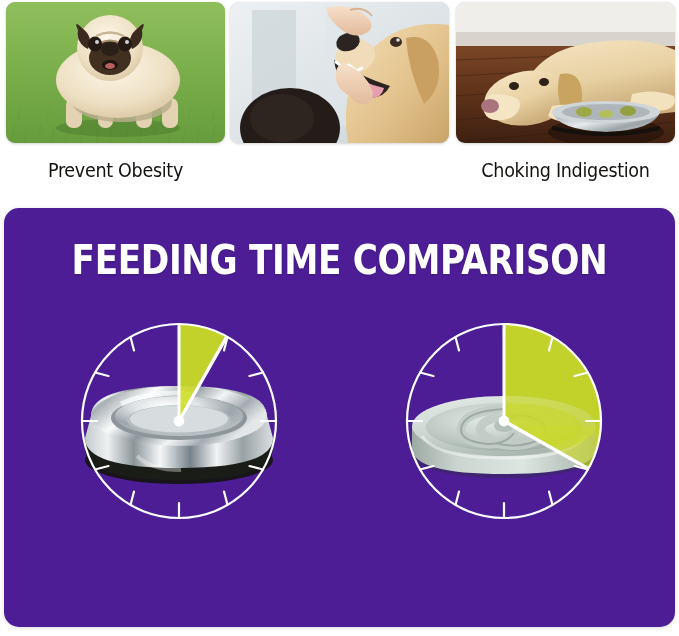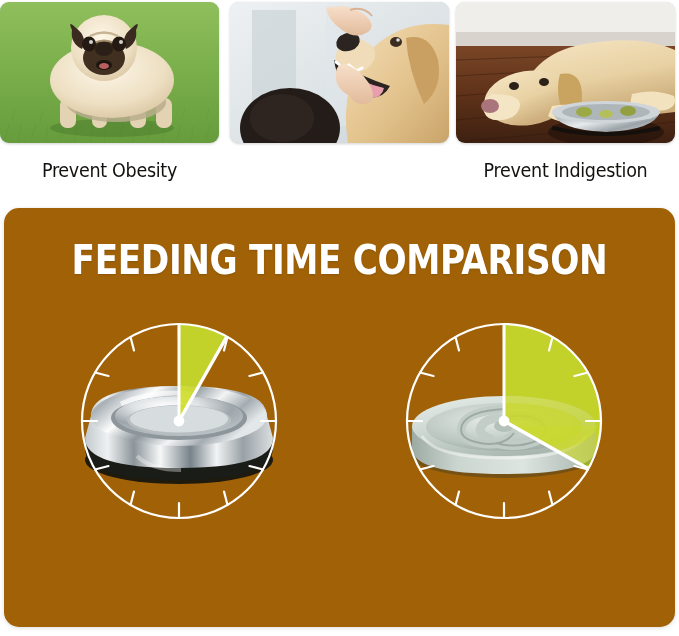--- a/index.html
+++ b/index.html
@@ -21,21 +21,21 @@
     position: absolute;
     left: 0; top: 0;
     width: 679px;
     height: 200px;
   }
   .benefit-card {
     position: absolute;
     top: 2px;
     width: 219px;
   }
-  .benefit-card[data-index="0"] { left: 0; }
+  .benefit-card[data-index="0"] { left: 6px; }
   .benefit-card[data-index="1"] { left: 230px; }
   .benefit-card[data-index="2"] { left: 456px; }
 
   .benefit-photo {
     width: 219px;
     height: 141px;
     border-radius: 9px;
     overflow: hidden;
     position: relative;
     box-shadow: 0 1px 3px rgba(0,0,0,0.18);
@@ -56,21 +56,21 @@
     white-space: nowrap;
   }
 
   
   #comparison-panel {
     position: absolute;
     left: 4px;
     top: 208px;
     width: 671px;
     height: 419px;
-    background: #a16207;
+    background: #4c1d95;
     border-radius: 15px;
     box-shadow: 0 1px 4px rgba(0,0,0,0.14);
     overflow: hidden;
   }
 
   #panel-title {
     position: absolute;
     left: 0; top: 28px;
     width: 671px;
     text-align: center;
@@ -272,21 +272,21 @@
         <ellipse cx="150" cy="110" rx="54" ry="11" fill="#cfd5d8"></ellipse>
         <ellipse cx="150" cy="110" rx="44" ry="8" fill="#aeb6ba"></ellipse>
         <g opacity="0.85">
           <ellipse cx="128" cy="110" rx="8" ry="5" fill="#9aa832"></ellipse>
           <ellipse cx="150" cy="112" rx="7" ry="4" fill="#b5c24a"></ellipse>
           <ellipse cx="172" cy="109" rx="8" ry="5" fill="#8f9d2c"></ellipse>
         </g>
         <path d="M96 126 q54 12 108 0" stroke="#15100c" stroke-width="4" fill="none"></path>
       </svg>
     </div>
-    <div class="benefit-caption">Prevent Indigestion</div>
+    <div class="benefit-caption">Choking Indigestion</div>
   </div>
 </div>
 
 <div id="comparison-panel">
 
   <div id="panel-title">FEEDING TIME COMPARISON</div>
 
   <div class="gauge-block" data-index="0">
     <svg width="300" height="215" viewBox="0 0 300 215">
       <defs>

